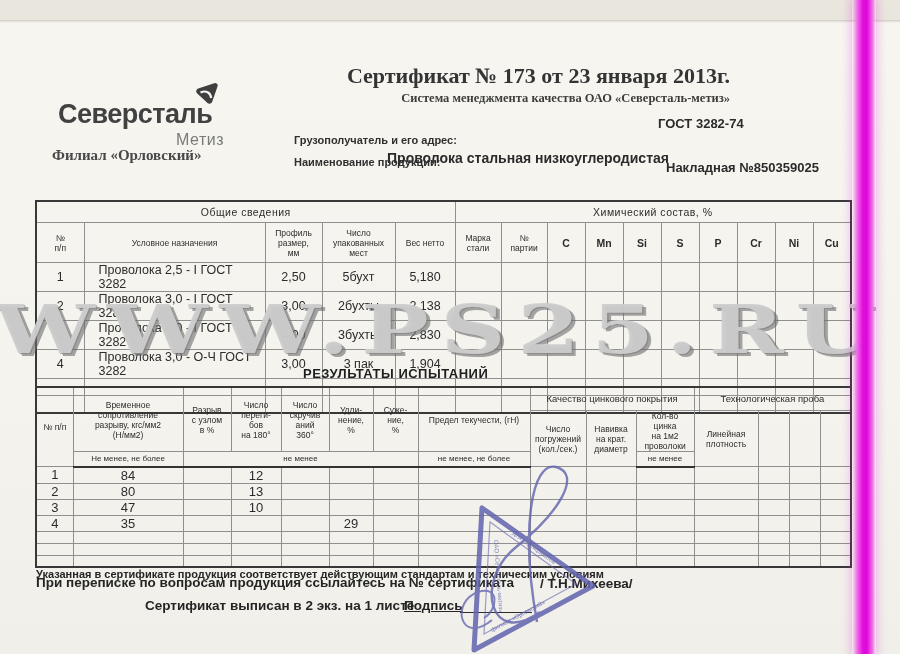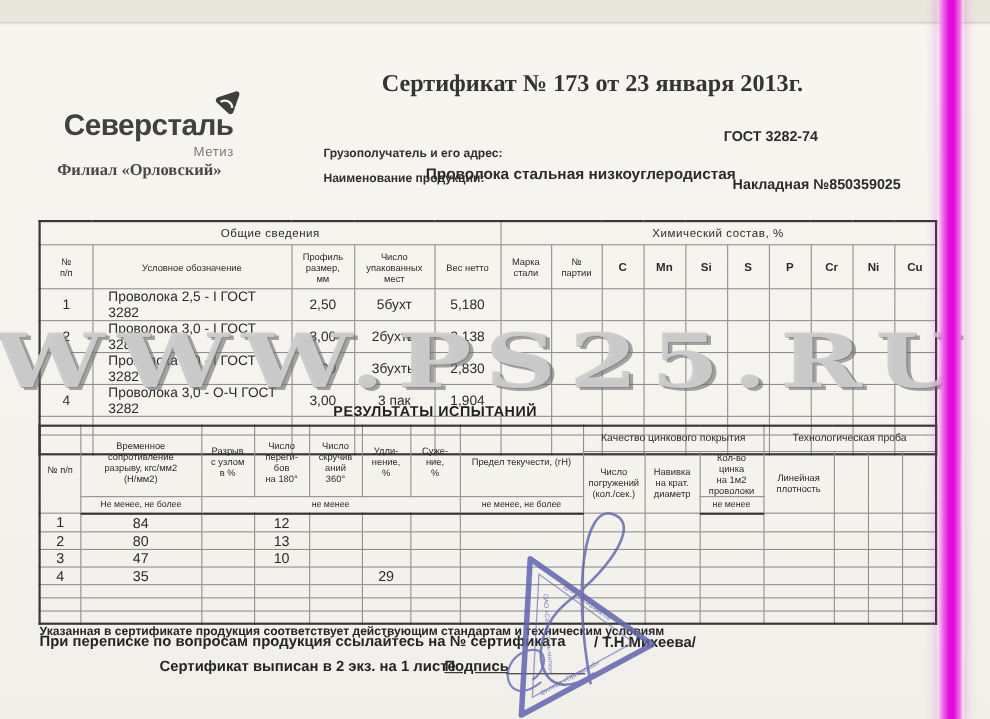--- a/index.html
+++ b/index.html
@@ -7,21 +7,21 @@
   #scan{position:relative;width:900px;height:654px;overflow:hidden;
         background:linear-gradient(180deg,#e9e6dd 0,#e9e6dd 20px,#f6f5f0 22px,#f4f3ee 60%,#f0efe9 100%);}
   .paper-edge{position:absolute;left:0;top:20px;width:900px;height:3px;
         background:linear-gradient(180deg,rgba(160,155,140,.35),rgba(255,255,255,0));}
   
   .stripe{position:absolute;top:0;left:852px;width:24px;height:654px;
         background:linear-gradient(90deg,rgba(244,150,240,0) 0%,#f16ae9 22%,#e00edb 45%,#df08da 62%,#ef6fe8 85%,rgba(244,150,240,0) 100%);
         box-shadow:0 0 8px 2px rgba(229,20,220,.25);z-index:60;}
   
   .brand{position:absolute;left:58px;top:99px;font-size:27px;font-weight:bold;color:#414141;letter-spacing:-.5px;}
-  .brand-sub{position:absolute;left:176px;top:131px;font-size:12px;color:#7a7a7a;letter-spacing:.5px;}
+  .brand-sub{position:absolute;left:176px;top:131px;font-size:16px;color:#7a7a7a;letter-spacing:.5px;}
   .logo-ico{position:absolute;left:194px;top:81px;width:24px;height:24px;}
   .branch{position:absolute;left:52px;top:147px;font-family:"Liberation Serif",serif;font-weight:bold;font-size:15px;color:#474747;}
   .title-block{position:absolute;left:250px;top:63px;width:480px;text-align:right;color:#343434;}
   .title{font-family:"Liberation Serif",serif;font-weight:bold;font-size:22px;}
   .subtitle{font-family:"Liberation Serif",serif;font-weight:bold;font-size:12.5px;margin-top:2px;color:#3c3c3c;}
   .lbl{position:absolute;font-size:11px;font-weight:bold;color:#2f2f2f;}
   .val{position:absolute;font-size:13px;font-weight:bold;color:#2b2b2b;}
   .product{position:absolute;left:378px;top:150px;width:300px;text-align:center;font-size:14px;font-weight:bold;color:#2b2b2b;line-height:16px;}
   
   table.doc{border-collapse:collapse;table-layout:fixed;position:absolute;left:35px;border:2px solid #383838;}
@@ -68,20 +68,21 @@
   <div class="brand">Северсталь</div>
   <svg class="logo-ico" viewBox="0 0 24 24">
     <path d="M21 2 C23 2 24.2 3.6 23.5 5.6 L18.2 20.8 C17.5 22.8 15 23.4 13.5 22 L3 12.2 C1.5 10.8 2.2 8.2 4.2 7.5 Z" fill="#3f3f3f"></path>
     <path d="M6.5 11.5 C12 9 16.5 11.5 17.2 17" stroke="#f6f5f0" stroke-width="2.2" fill="none"></path>
   </svg>
   <div class="brand-sub">Метиз</div>
   <div class="branch">Филиал «Орловский»</div>
 
   <div class="title-block">
     <div class="title">Сертификат № 173 от 23 января 2013г.</div>
+    <div class="subtitle">Система менеджмента качества ОАО «Северсталь-метиз»</div>
   </div>
 
   <div class="lbl" style="left:294px;top:134px;">Грузополучатель и его адрес:</div>
   <div class="val" style="left:658px;top:116px;">ГОСТ 3282-74</div>
   <div class="lbl" style="left:294px;top:156px;">Наименование продукции:</div>
   <div class="product">
     <div>Проволока стальная  низкоуглеродистая</div>
   </div>
   <div class="val" style="left:666px;top:160px;">Накладная №850359025</div>
 
@@ -104,21 +105,21 @@
         <col style="width:38px">
     </colgroup>
     <thead>
       <tr>
         <th class="grp" colspan="5">Общие сведения</th>
         <th class="grp" colspan="10">Химический   состав, %</th>
       </tr>
       <tr class="cols">
         <th>№
 п/п</th>
-        <th>Условное обозначение</th>
+        <th>Условное назначения</th>
         <th>Профиль
 размер,
 мм</th>
         <th>Число  упакованных
 мест</th>
         <th>Вес   нетто</th>
         <th>Марка
 стали</th>
         <th>№
 партии</th>

